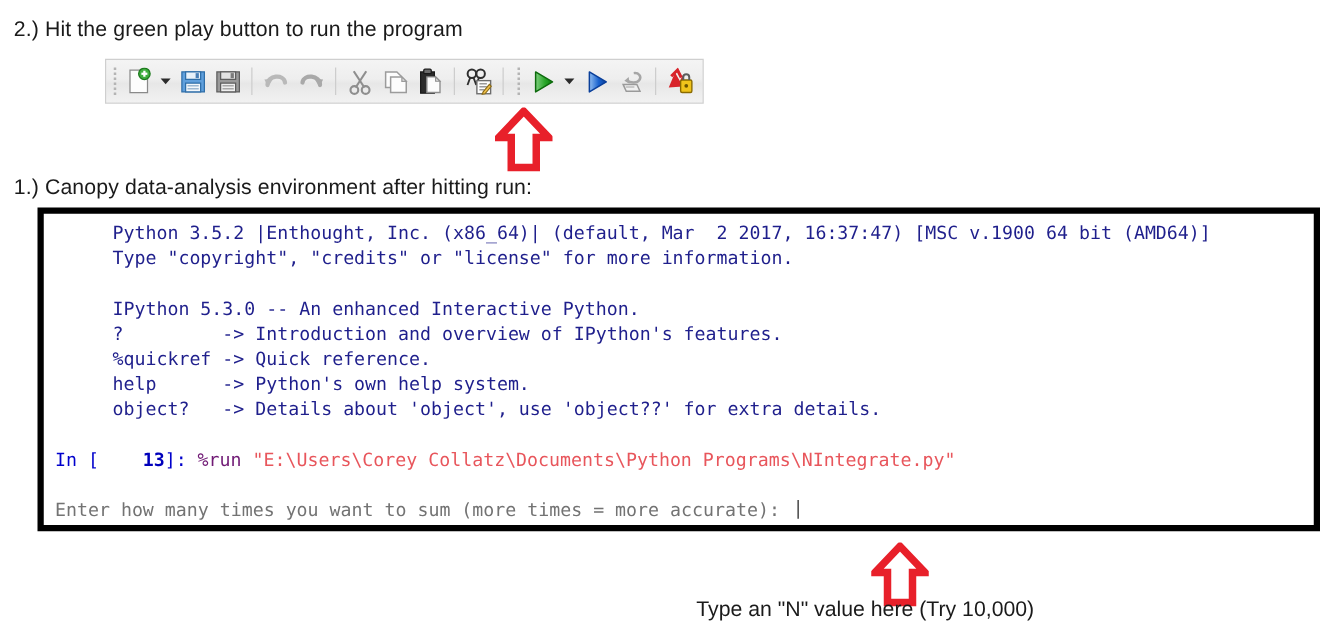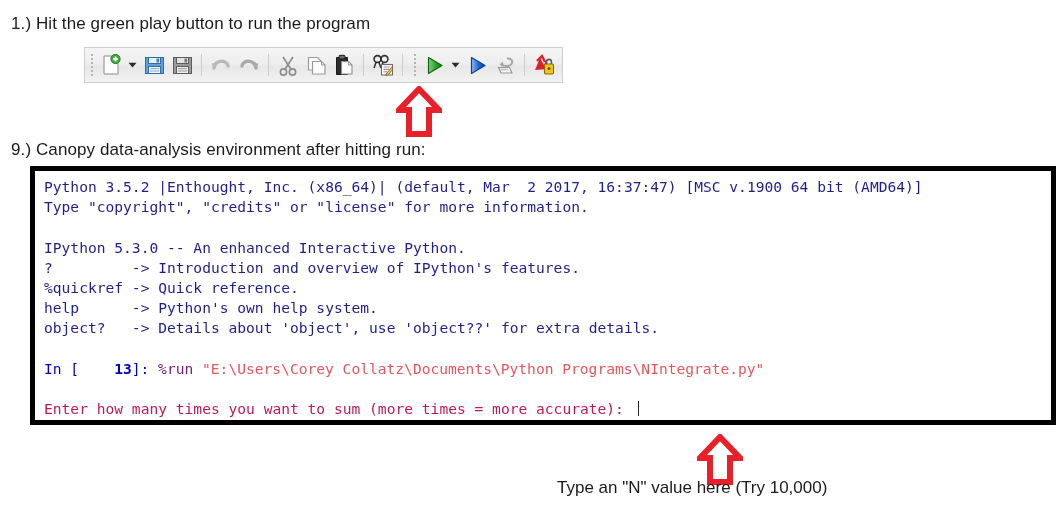--- a/index.html
+++ b/index.html
@@ -99,26 +99,26 @@
     top: 6px;
     right: 0;
     font-family: "DejaVu Sans Mono", "Liberation Mono", monospace;
     font-size: 14.6px;
     line-height: 20.2px;
     white-space: pre;
     color: #1a1a6e;
   }
   .cline { white-space: pre; height: 20.2px; }
   .cline.blank { height: 20.2px; }
-  .c-banner { color: #1f1f8c; }
+  .c-banner { color: #1f1f8c; margin-left: 46px; }
   .c-in     { color: #0000cc; font-weight: normal; }
   .c-in b   { font-weight: bold; color: #0000bb; margin-left: 35px; }
   .c-run    { color: #701a75; }
   .c-path   { color: #e8565c; }
-  .c-prompt { color: #be185d; }
+  .c-prompt { color: #737373; }
   .caret {
     display: inline-block;
     width: 1px;
     height: 15px;
     background: #222222;
     vertical-align: -2px;
     margin-left: 5px;
   }
 
   
@@ -127,21 +127,21 @@
     left: 557px;
     top: 478px;
     font-size: 17px;
     color: #1a1a1a;
     white-space: nowrap;
   }
 </style>
 </head>
 <body>
 
-<div class="step-heading" id="step1-heading">1.) Hit the green play button to run the program</div>
+<div class="step-heading" id="step1-heading">2.) Hit the green play button to run the program</div>
 
 <div id="toolbar">
 
   <span class="gripper">
     <i></i>
       <i></i>
       <i></i>
       <i></i>
       <i></i>
       <i></i>
@@ -307,21 +307,21 @@
   </span>
 
 </div>
 
 <div class="red-arrow" id="arrow-play">
   <svg width="46" height="52" viewBox="0 0 46 52">
     <path d="M23 3 L43 24 L33 24 L33 48 L13 48 L13 24 L3 24 Z" fill="#ffffff" stroke="#e8202a" stroke-width="6" stroke-linejoin="miter"></path>
   </svg>
 </div>
 
-<div class="step-heading" id="step2-heading">9.) Canopy data-analysis environment after hitting run:</div>
+<div class="step-heading" id="step2-heading">1.) Canopy data-analysis environment after hitting run:</div>
 
 <div id="console-box">
   <div id="console-text"><div class="cline"><span class="c-banner">Python 3.5.2 |Enthought, Inc. (x86_64)| (default, Mar  2 2017, 16:37:47) [MSC v.1900 64 bit (AMD64)]</span></div><div class="cline"><span class="c-banner">Type "copyright", "credits" or "license" for more information.</span></div><div class="cline blank">&nbsp;</div><div class="cline"><span class="c-banner">IPython 5.3.0 -- An enhanced Interactive Python.</span></div><div class="cline"><span class="c-banner">?         -&gt; Introduction and overview of IPython's features.</span></div><div class="cline"><span class="c-banner">%quickref -&gt; Quick reference.</span></div><div class="cline"><span class="c-banner">help      -&gt; Python's own help system.</span></div><div class="cline"><span class="c-banner">object?   -&gt; Details about 'object', use 'object??' for extra details.</span></div><div class="cline blank">&nbsp;</div><div class="cline"><span class="c-in"><span>In [</span><b>13</b><span>]: </span></span><span class="c-run">%run </span><span class="c-path">"E:\Users\Corey Collatz\Documents\Python Programs\NIntegrate.py"</span></div><div class="cline blank">&nbsp;</div><div class="cline"><span class="c-prompt">Enter how many times you want to sum (more times = more accurate): </span><span class="caret"></span></div></div>
 </div>
 
 <div class="red-arrow" id="arrow-input">
   <svg width="46" height="52" viewBox="0 0 46 52">
     <path d="M23 3 L43 24 L33 24 L33 48 L13 48 L13 24 L3 24 Z" fill="#ffffff" stroke="#e8202a" stroke-width="6" stroke-linejoin="miter"></path>
   </svg>
 </div>

